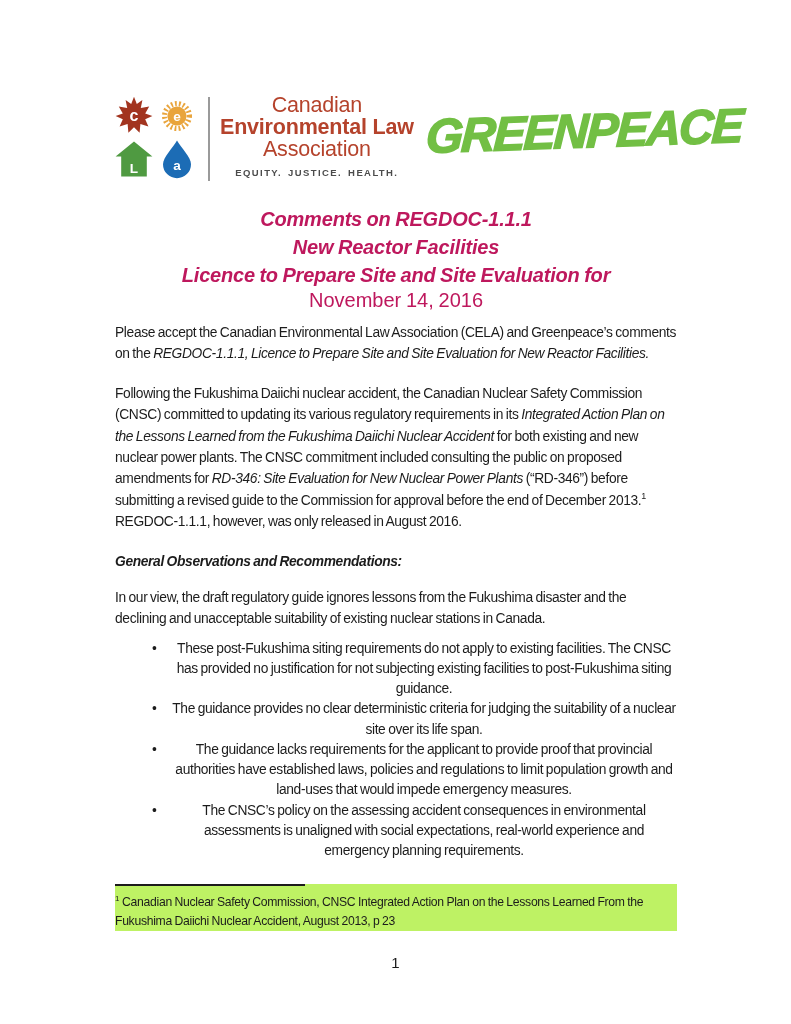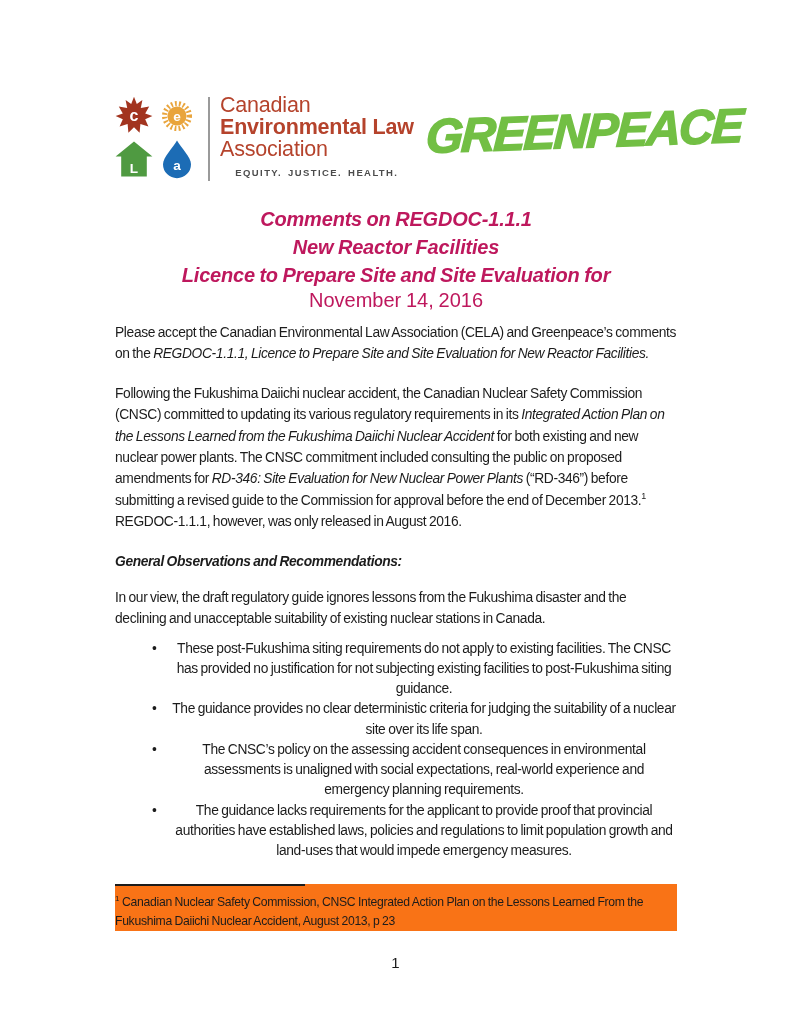--- a/index.html
+++ b/index.html
@@ -30,21 +30,21 @@
     margin-top: 2px;
   }
   .cela-icons svg { display: block; }
   .cela-divider {
     width: 2px;
     height: 84px;
     background: #9a9a9a;
     margin: 3px 10px 0 11px;
   }
   .cela-text { margin-top: 0; color: #b5432c; }
-  .cela-name { font-size: 21.5px; line-height: 22px; letter-spacing: -0.2px; }
+  .cela-name { font-size: 21.5px; line-height: 22px; letter-spacing: -0.2px; text-align: center; }
   .cela-name.bold { font-weight: bold; }
   .cela-tagline {
     margin-top: 7px;
     font-size: 9.5px;
     font-weight: bold;
     color: #4c4c4c;
     letter-spacing: 1.4px;
     word-spacing: 2px;
     text-align: center;
   }
@@ -106,21 +106,21 @@
     left: -19px;
     top: 0;
   }
 
   
   .footnote-block {
     position: absolute;
     top: 884px;
     left: 115px;
     right: 114px;
-    background: #f97316;
+    background: #bef264;
     z-index: 2;
   }
   .footnote-sep {
     width: 190px;
     border-top: 2px solid #1c1c1c;
     margin-bottom: 7px;
   }
   .footnote-text {
     font-size: 12.2px;
     line-height: 19px;
@@ -185,22 +185,22 @@
     </div>
 
     <p><span>Please accept the Canadian Environmental Law Association (CELA) and Greenpeace’s comments on the </span><span class="it">REGDOC-1.1.1, Licence to Prepare Site and Site Evaluation for New Reactor Facilities.</span></p>
     <p><span>Following the Fukushima Daiichi nuclear accident, the Canadian Nuclear Safety Commission (CNSC) committed to updating its various regulatory requirements in its </span><span class="it">Integrated Action Plan on the Lessons Learned from the Fukushima Daiichi Nuclear Accident</span><span> for both existing and new nuclear power plants. The CNSC commitment included consulting the public on proposed amendments for </span><span class="it">RD-346: Site Evaluation for New Nuclear Power Plants</span><span> (“RD-346”) before submitting a revised guide to the Commission for approval before the end of December 2013.</span><sup>1</sup><span>  REGDOC-1.1.1, however, was only released in August 2016.</span></p>
     <p class="section-heading">General Observations and Recommendations:</p>
     <p class="para-view">In our view, the draft regulatory guide ignores lessons from the Fukushima disaster and the declining and unacceptable suitability of existing nuclear stations in Canada.</p>
 
     <ul class="bullets">
         <li>These post-Fukushima siting requirements do not apply to existing facilities. The CNSC has provided no justification for not subjecting existing facilities to post-Fukushima siting guidance.</li>
         <li>The guidance provides no clear deterministic criteria for judging the suitability of a nuclear site over its life span.</li>
+        <li>The guidance lacks requirements for the applicant to provide proof that provincial authorities have established laws, policies and regulations to limit population growth and land-uses that would impede emergency measures.</li>
         <li>The CNSC’s policy on the assessing accident consequences in environmental assessments is unaligned with social expectations, real-world experience and emergency planning requirements.</li>
-        <li>The guidance lacks requirements for the applicant to provide proof that provincial authorities have established laws, policies and regulations to limit population growth and land-uses that would impede emergency measures.</li>
       </ul>
   </div>
 
   <div class="footnote-block">
     <div class="footnote-sep"></div>
     <div class="footnote-text">
       <sup>1</sup><span>Canadian Nuclear Safety Commission, CNSC Integrated Action Plan on the Lessons Learned From the Fukushima Daiichi Nuclear Accident, August 2013, p 23</span>
     </div>
   </div>
 

